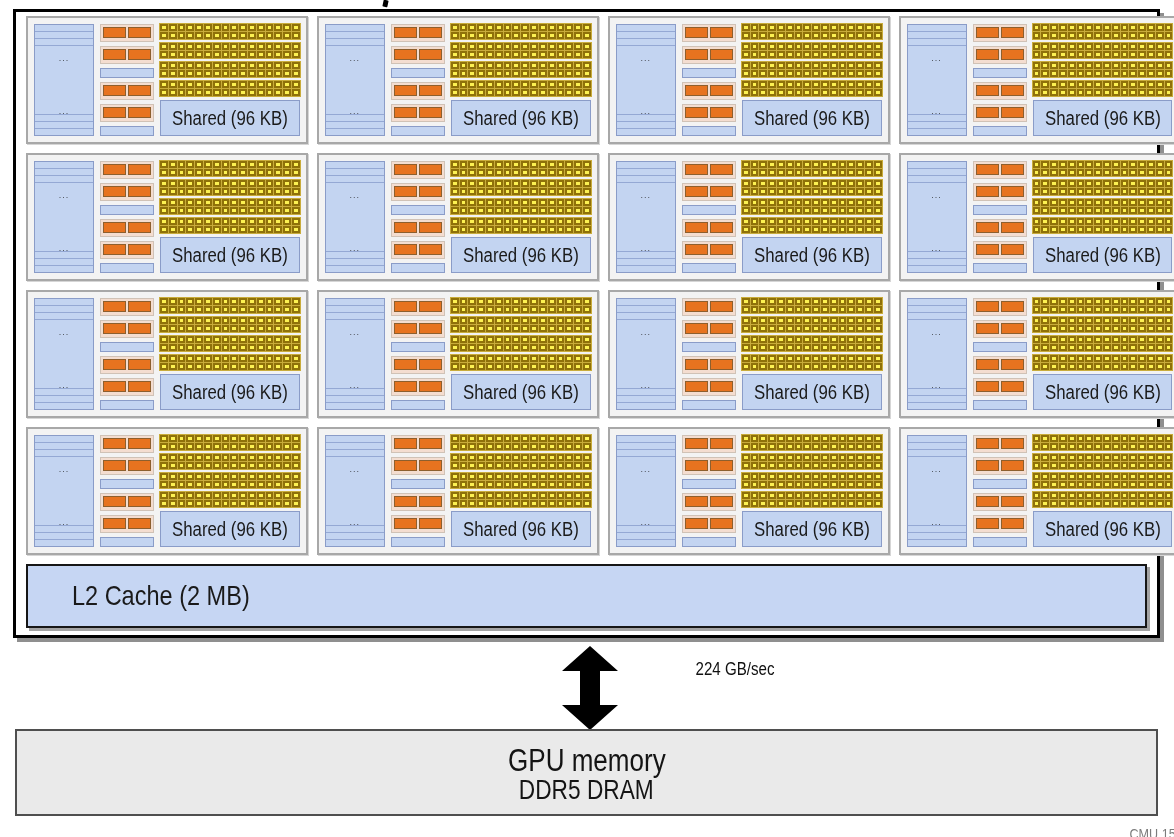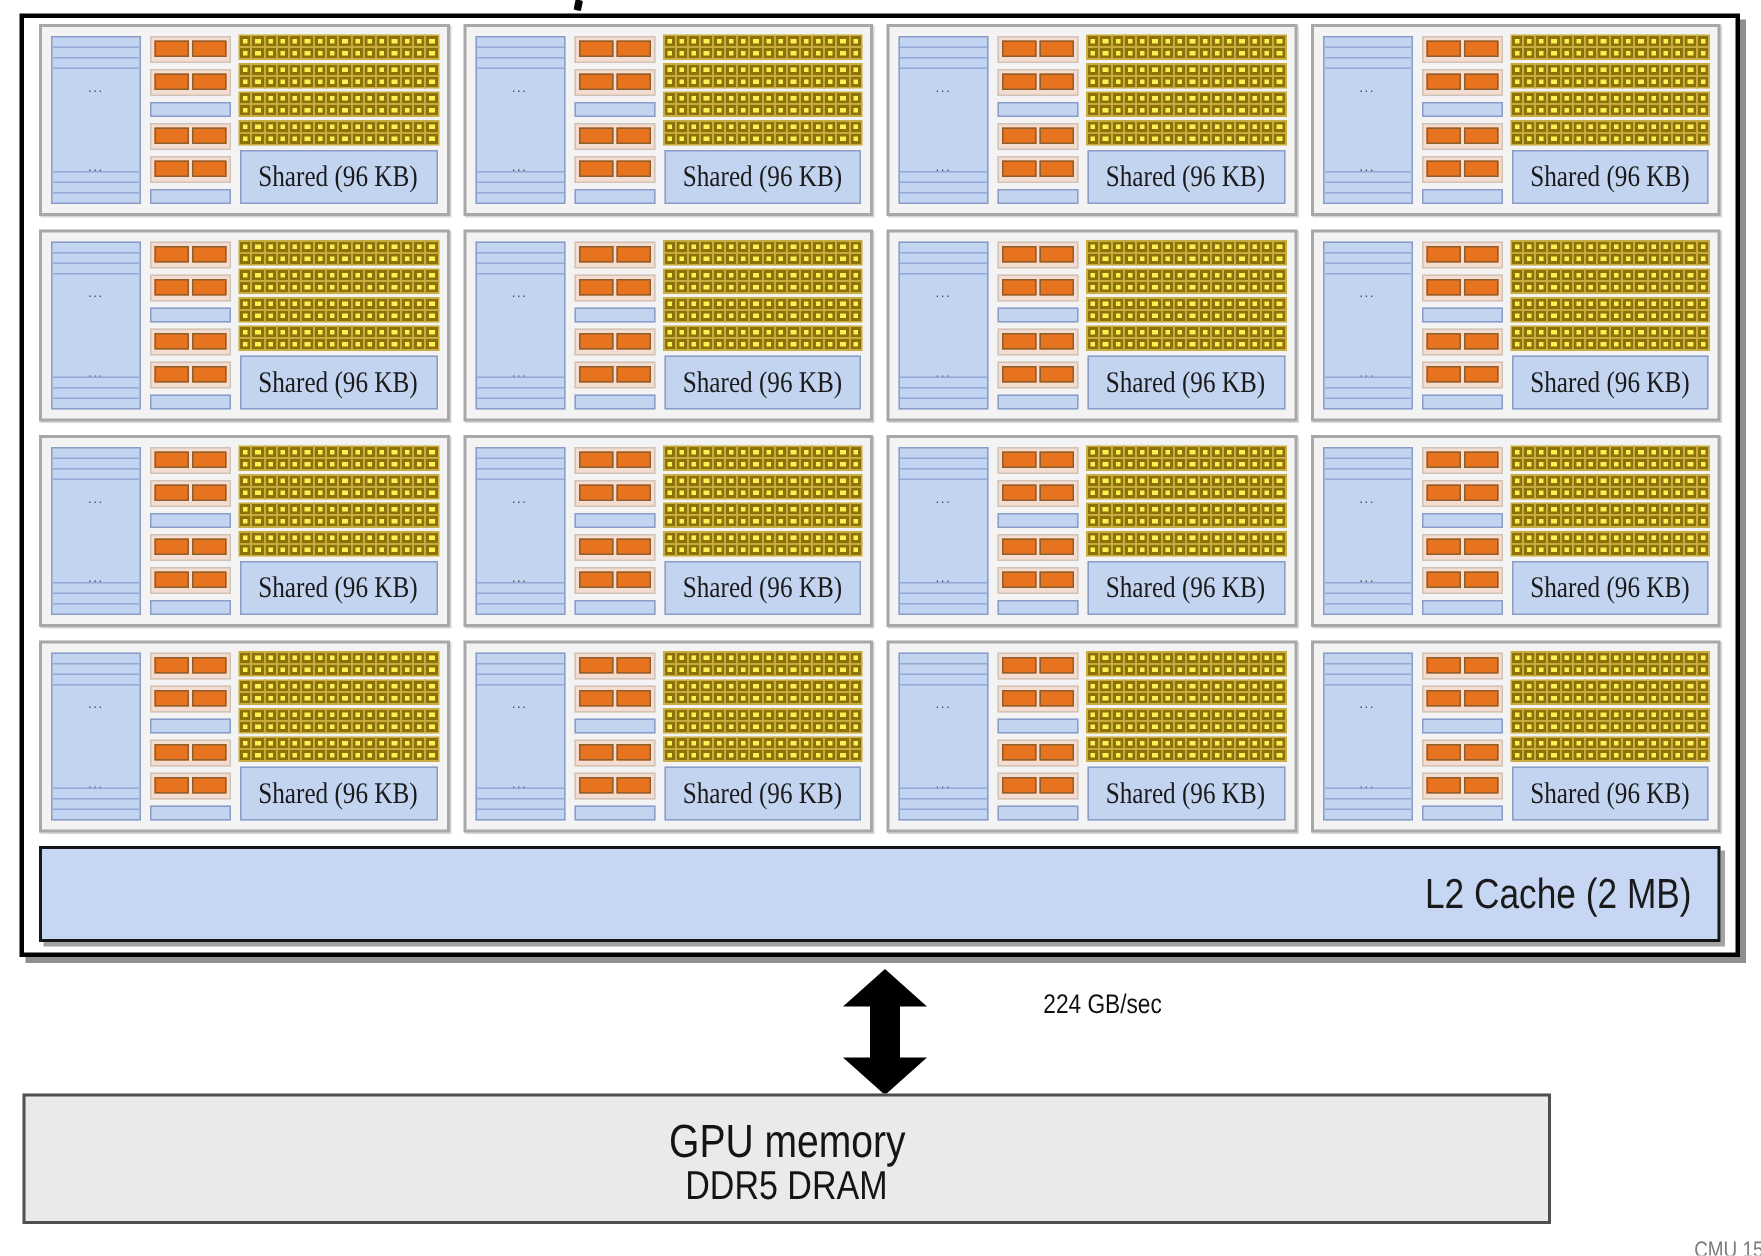--- a/index.html
+++ b/index.html
@@ -42,48 +42,48 @@
   .dots{font-size:9px;line-height:6px;color:#44474e;letter-spacing:1px;}
 
   .fd-col{flex:0 0 54px;display:flex;flex-direction:column;gap:4px;min-height:0;}
   .fd-box{
     flex:1;box-sizing:border-box;background:#f4ddd0;border:1px solid #d0c2b6;
     padding:2px;display:flex;gap:2px;align-items:flex-start;min-height:0;
   }
   .fd-unit{flex:1;height:11px;box-sizing:border-box;background:#e7731f;border:1px solid #8d5f2e;}
   .blue-bar{flex:0 0 10px;box-sizing:border-box;background:#c3d4f1;border:1px solid #8a9cc8;}
 
-  .alu-col{flex:1;display:flex;flex-direction:column;gap:4px;min-width:0;min-height:0;font-family:Liberation Serif, serif;}
+  .alu-col{flex:1;display:flex;flex-direction:column;gap:4px;min-width:0;min-height:0;}
   .alu-group{display:grid;grid-template-columns:repeat(16,1fr);gap:1px;}
   .alu{
     height:7px;box-sizing:border-box;background:#fcf152;
     border:2px solid #8f7109;outline:1px solid #c9ac3b;
   }
   .shared{
     flex:1;box-sizing:border-box;background:#c3d4f1;border:1px solid #8a9cc8;
     display:flex;align-items:center;justify-content:center;font-size:20px;color:#1a1a1a;min-height:0;
   }
 
   
   .l2{
     margin-top:9px;height:60px;box-sizing:content-box;background:#c6d6f3;border:2px solid #161616;
-    box-shadow:3px 3px 0 #a3a3a3;display:flex;align-items:center;justify-content:flex-end;
+    box-shadow:3px 3px 0 #a3a3a3;display:flex;align-items:center;justify-content:flex-start;
     font-size:28px;color:#1a1a1a;padding-left:27px;
   }
 
   
   .arrow{position:absolute;left:561px;top:646px;}
   .bw{
     position:absolute;left:610px;top:653px;width:250px;text-align:center;
     font-size:18px;line-height:33px;color:#111;
   }
 
   
   .mem{
-    position:absolute;left:15px;top:729px;width:1019px;height:87px;box-sizing:border-box;
+    position:absolute;left:15px;top:729px;width:1143px;height:87px;box-sizing:border-box;
     background:#eaeaea;border:2px solid #4f4f4f;
     display:flex;flex-direction:column;align-items:center;justify-content:center;gap:1px;
   }
   .mem-title{font-size:31px;line-height:34px;color:#141414;}
   .mem-sub{font-size:27px;line-height:23px;color:#141414;}
 
   
   .footer{position:absolute;left:1124px;top:825px;font-size:15px;color:#7c7c7c;white-space:nowrap;}
 </style>
 </head>

